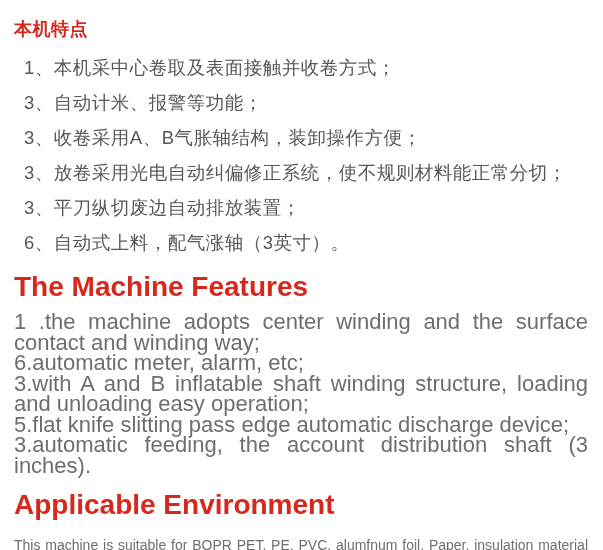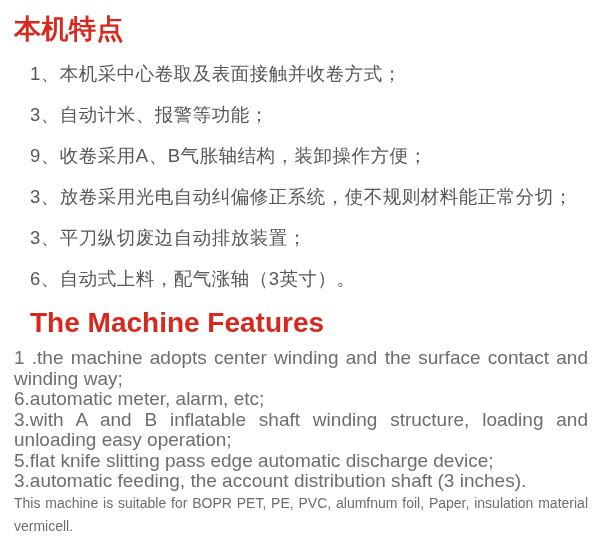--- a/index.html
+++ b/index.html
@@ -20,46 +20,46 @@
     overflow: hidden;
     font-family: "Liberation Sans", "DejaVu Sans", sans-serif;
   }
   .page {
     padding: 14px 15px 0 14px;
     width: 603px;
   }
   .section-title {
     color: var(--heading-red);
     font-weight: bold;
-    font-size: 27px;
+    font-size: 18px;
     line-height: 31px;
     margin: 0 0 9px 0;
     letter-spacing: 0.5px;
   }
   .section-title.en {
     font-size: 28px;
     line-height: 32px;
     letter-spacing: 0px;
-    margin: 16px 0 9px 16px;
+    margin: 16px 0 9px 0;
   }
   .section-title.env {
     margin: 13px 0 13px 0;
   }
   .cn-list p {
-    margin: 16px;
+    margin: 10px;
     color: var(--cn-text);
     font-size: 18.5px;
     line-height: 25px;
     letter-spacing: 0.5px;
     white-space: nowrap;
   }
   .en-list p {
     margin: 0;
     color: var(--en-text);
-    font-size: 19px;
+    font-size: 22px;
     line-height: 20.5px;
     text-align: justify;
   }
   .env-paragraph {
     margin: 0;
     color: var(--en-text);
     font-size: 14px;
     line-height: 23px;
     text-align: justify;
   }
@@ -67,32 +67,33 @@
 </head>
 <body>
 
 <div class="page">
 
   <h1 class="section-title">本机特点</h1>
 
   <div class="cn-list">
     <p>1、本机采中心卷取及表面接触并收卷方式；</p>
     <p>3、自动计米、报警等功能；</p>
-    <p>9、收卷采用A、B气胀轴结构，装卸操作方便；</p>
+    <p>3、收卷采用A、B气胀轴结构，装卸操作方便；</p>
     <p>3、放卷采用光电自动纠偏修正系统，使不规则材料能正常分切；</p>
     <p>3、平刀纵切废边自动排放装置；</p>
     <p>6、自动式上料，配气涨轴（3英寸）。</p>
   </div>
 
   <h2 class="section-title en">The Machine Features</h2>
 
   <div class="en-list">
     <p>1 .the machine adopts center winding and the surface contact and winding way;</p>
     <p>6.automatic meter, alarm, etc;</p>
     <p>3.with A and B inflatable shaft winding structure, loading and unloading easy operation;</p>
     <p>5.flat knife slitting pass edge automatic discharge device;</p>
     <p>3.automatic feeding, the account distribution shaft (3 inches).</p>
   </div>
 
+  <h2 class="section-title en env">Applicable Environment</h2>
 
   <p class="env-paragraph">This machine is suitable for BOPR PET, PE, PVC, alumfnum foil, Paper, insulation material vermicell.</p>
 
 </div>
 
 </body></html>

